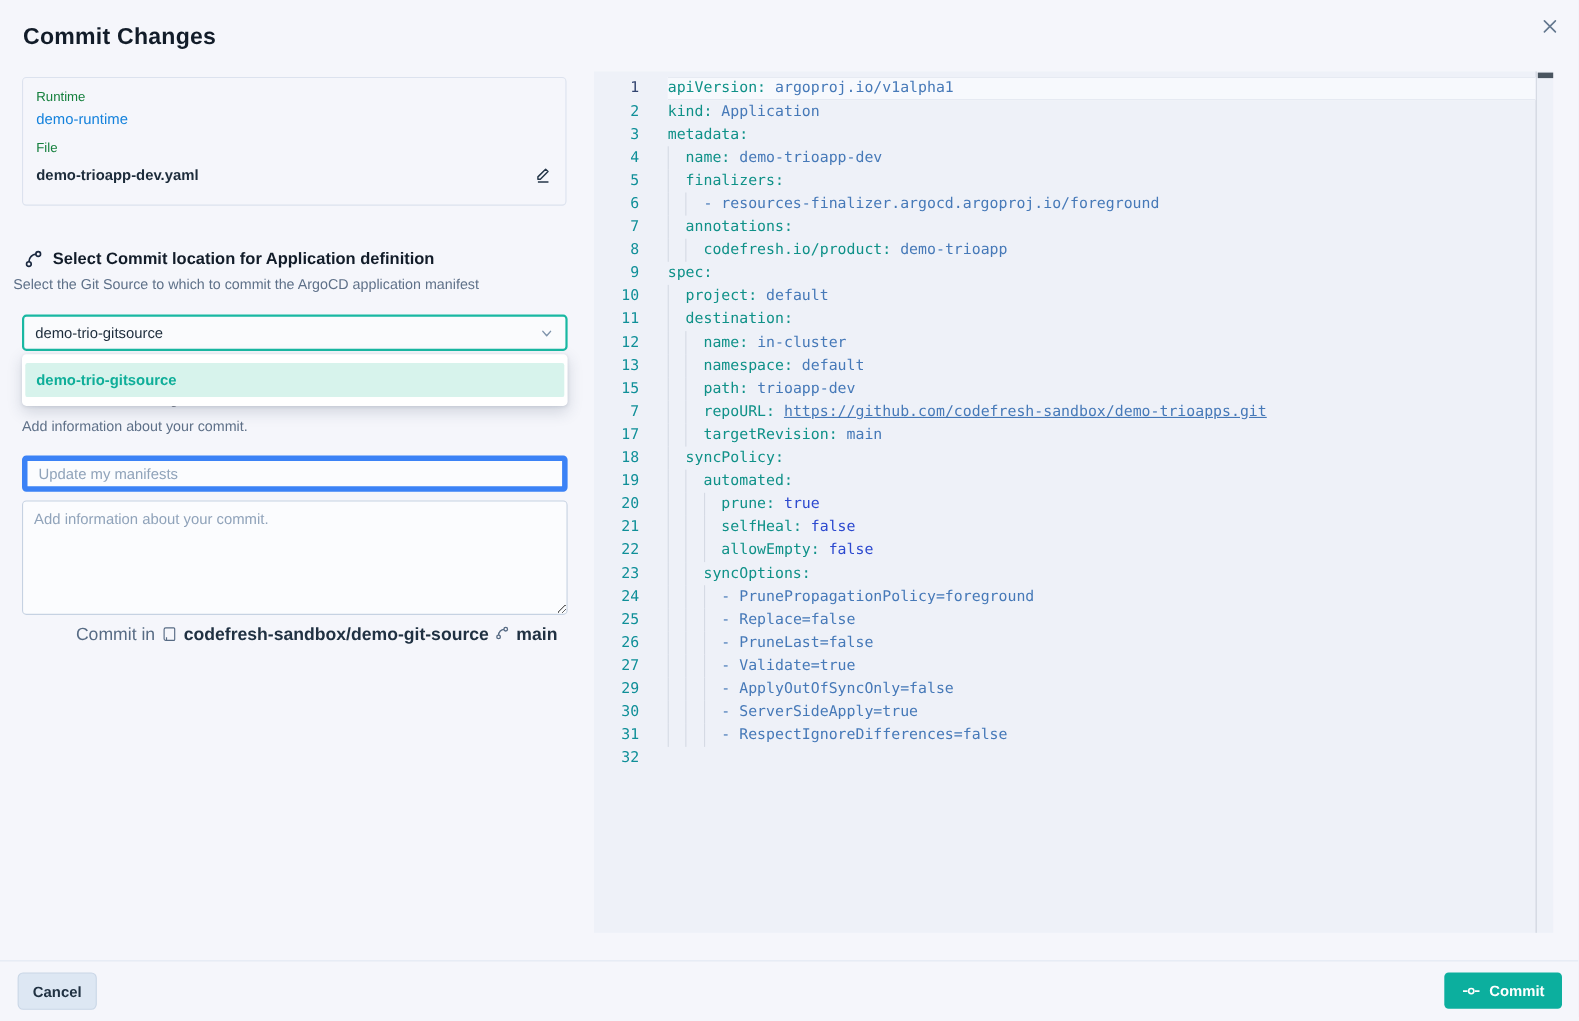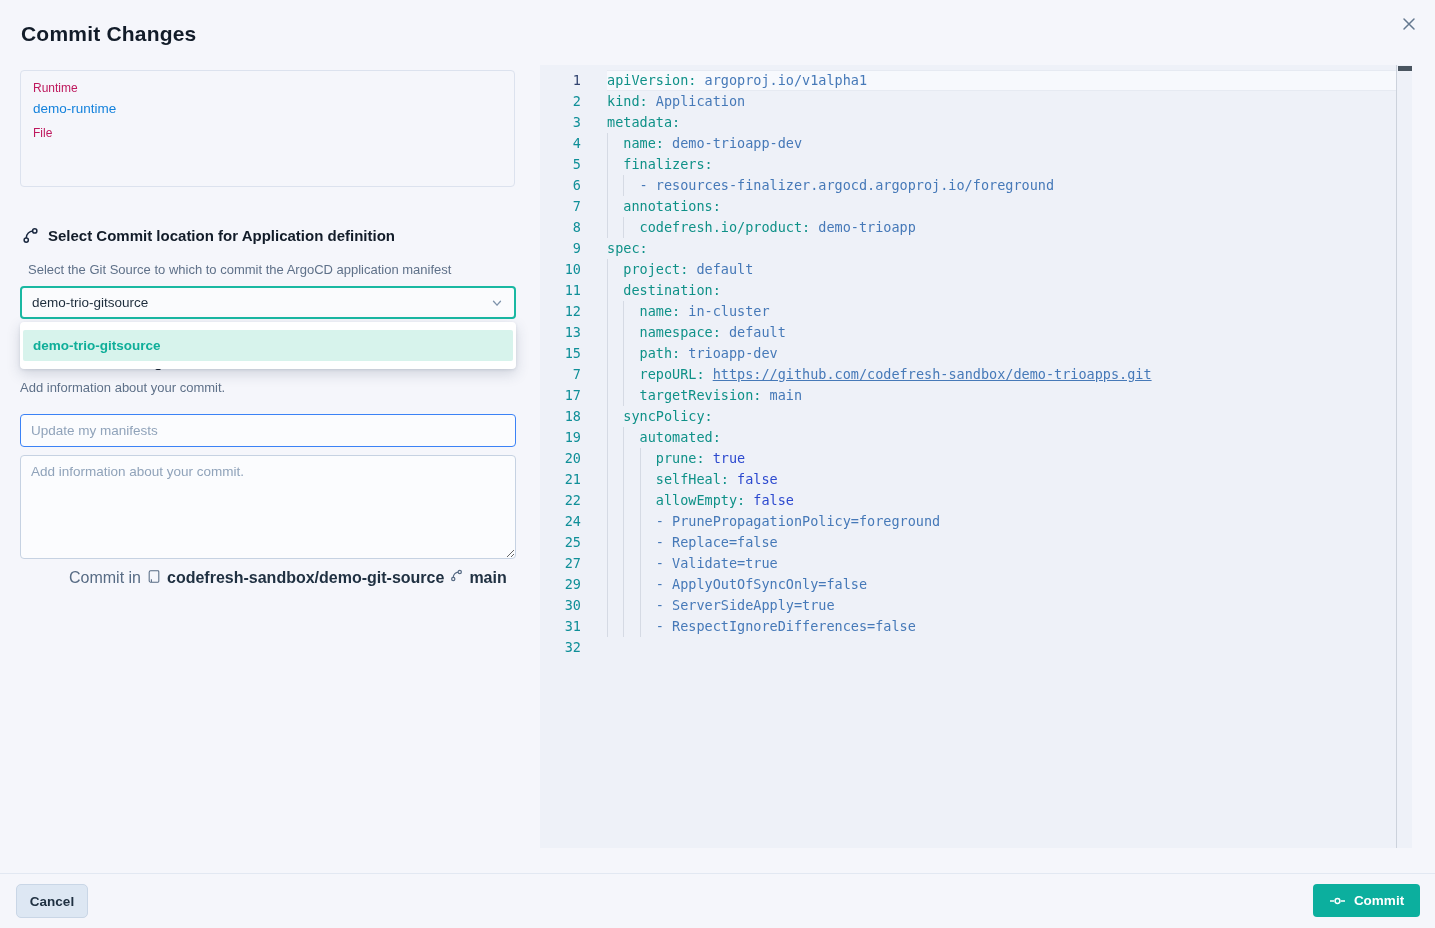--- a/index.html
+++ b/index.html
@@ -11,46 +11,46 @@
     position:relative;
   }
   .abs { position:absolute; }
 
   
   .modal-title { left:21px; top:22px; font-size:21px; font-weight:700; color:#121c29; letter-spacing:.2px; }
   .close-btn { left:1398px; top:13px; width:22px; height:22px; color:#64788f; cursor:pointer; display:flex; align-items:center; justify-content:center; background:none; border:none; }
 
   
   .runtime-card { left:20px; top:70px; width:495px; height:117px; border:1px solid #dce2ee; border-radius:4px; padding:10px 12px; }
-  .field-label { font-size:12px; color:#be185d; line-height:15px; }
+  .field-label { font-size:12px; color:#15803d; line-height:15px; }
   .runtime-link { font-size:13.5px; color:#1482dc; line-height:17px; margin-top:4px; cursor:pointer; display:inline-block; }
   .file-label { margin-top:9px; }
   .file-row { display:flex; align-items:center; justify-content:space-between; margin-top:8px; }
   .file-name { font-size:13.5px; font-weight:700; color:#1d2c3b; }
   .edit-btn { background:none; border:none; color:#243648; cursor:pointer; width:18px; height:18px; }
 
   .section-heading { left:22px; top:227px; display:flex; align-items:center; gap:9px; color:#121c29; }
   .section-heading .txt { font-size:15px; font-weight:700; }
   .section-heading svg { color:#1b2940; }
-  .section-desc { left:28px; top:251px; font-size:13px; color:#5f7189;margin-top:11px; }
+  .section-desc { left:12px; top:251px; font-size:13px; color:#5f7189; }
 
   .gitsource-select { left:20px; top:286px; width:496px; height:33px; border:2px solid #19b8a2; border-radius:4px;
     background:#fafbfd; display:flex; align-items:center; justify-content:space-between; padding:0 10px; cursor:pointer; }
   .gitsource-select .val { font-size:13.5px; color:#1d2c3b; }
   .gitsource-select svg { color:#7e93ab; }
 
   .dropdown-panel { left:20px; top:322px; width:496px; height:47px; background:#ffffff; border-radius:4px;
     box-shadow:0 5px 14px rgba(45,60,90,.18), 0 1px 3px rgba(45,60,90,.12); padding:8px 3px; z-index:10; }
   .dropdown-option { height:31px; background:#d7f3ec; border-radius:2px; display:flex; align-items:center; padding:0 10px;
     font-size:13.5px; font-weight:600; color:#0fae99; cursor:pointer; }
 
   .commit-msg-heading { left:48px; top:353px; font-size:15px; font-weight:700; color:#121c29; z-index:1; }
   .commit-msg-desc { left:20px; top:380px; font-size:13px; color:#5f7189; }
 
-  .msg-title-input { left:20px; top:414px; width:496px; height:33px; border:1px solid #3b82f6; border-radius:4px;
+  .msg-title-input { left:20px; top:414px; width:496px; height:33px; border:5px solid #3b82f6; border-radius:4px;
     background:#fbfcfe; padding:0 10px; font-size:13.5px; color:#1d2c3b; font-family:"Liberation Sans",sans-serif; }
   .msg-body-input { left:20px; top:455px; width:496px; height:104px; border:1px solid #c6d2e2; border-radius:4px;
     background:#fbfcfe; padding:8px 10px; font-size:13.5px; color:#1d2c3b; font-family:"Liberation Sans",sans-serif; resize:both; }
   .msg-title-input::placeholder, .msg-body-input::placeholder { color:#90a3ba; opacity:1; }
 
   .commit-in-row { left:21px; top:569px; display:flex; gap:6px; font-size:16px; color:#576b84;margin-left:48px; }
   .commit-in-row .strong { color:#203142; font-weight:700; }
   .commit-in-row svg { color:#576b84; }
 
   
@@ -85,20 +85,29 @@
 <button class="abs close-btn" aria-label="close">
   <svg width="16" height="16" viewBox="0 0 16 16">
       <path d="M3 3 L13 13 M13 3 L3 13" stroke="currentColor" stroke-width="1.5" stroke-linecap="round" fill="none"></path>
     </svg>
 </button>
 
 <div class="abs runtime-card">
   <div class="field-label">Runtime</div>
   <a class="runtime-link">demo-runtime</a>
   <div class="field-label file-label">File</div>
+  <div class="file-row">
+    <span class="file-name">demo-trioapp-dev.yaml</span>
+    <button class="edit-btn" aria-label="edit file">
+      <svg width="17" height="17" viewBox="0 0 17 17">
+          <path d="M4 10.8 L11 3.8 l2.2 2.2 L6.2 13 H4 z" fill="none" stroke="currentColor" stroke-width="1.3" stroke-linejoin="round"></path>
+          <line x1="4" y1="15.4" x2="13.6" y2="15.4" stroke="currentColor" stroke-width="1.3"></line>
+        </svg>
+    </button>
+  </div>
 </div>
 
 <div class="abs section-heading">
   <svg width="17" height="17" viewBox="0 0 16 16">
       <circle cx="4" cy="12.3" r="2" fill="none" stroke="currentColor" stroke-width="1.4"></circle>
       <circle cx="12" cy="3.7" r="2" fill="none" stroke="currentColor" stroke-width="1.4"></circle>
       <path d="M4 10.3 C4 6.6 7.2 4 10 3.8" fill="none" stroke="currentColor" stroke-width="1.4"></path>
     </svg>
   <span class="txt">Select Commit location for Application definition</span>
 </div>
@@ -216,26 +225,34 @@
       </div>
       <div class="code-row">
         <div class="ln">21</div>
         <div class="lc"><i class="guide" style="left: 0px;"></i><i class="guide" style="left: 16.26px;"></i><i class="guide" style="left: 32.52px;"></i><span class="tk-pl">      </span><span class="tk-key">selfHeal:</span><span class="tk-pl"> </span><span class="tk-bool">false</span></div>
       </div>
       <div class="code-row">
         <div class="ln">22</div>
         <div class="lc"><i class="guide" style="left: 0px;"></i><i class="guide" style="left: 16.26px;"></i><i class="guide" style="left: 32.52px;"></i><span class="tk-pl">      </span><span class="tk-key">allowEmpty:</span><span class="tk-pl"> </span><span class="tk-bool">false</span></div>
       </div>
       <div class="code-row">
+        <div class="ln">23</div>
+        <div class="lc"><i class="guide" style="left: 0px;"></i><i class="guide" style="left: 16.26px;"></i><span class="tk-pl">    </span><span class="tk-key">syncOptions:</span></div>
+      </div>
+      <div class="code-row">
         <div class="ln">24</div>
         <div class="lc"><i class="guide" style="left: 0px;"></i><i class="guide" style="left: 16.26px;"></i><i class="guide" style="left: 32.52px;"></i><span class="tk-pl">      </span><span class="tk-val">- PrunePropagationPolicy=foreground</span></div>
       </div>
       <div class="code-row">
         <div class="ln">25</div>
         <div class="lc"><i class="guide" style="left: 0px;"></i><i class="guide" style="left: 16.26px;"></i><i class="guide" style="left: 32.52px;"></i><span class="tk-pl">      </span><span class="tk-val">- Replace=false</span></div>
+      </div>
+      <div class="code-row">
+        <div class="ln">26</div>
+        <div class="lc"><i class="guide" style="left: 0px;"></i><i class="guide" style="left: 16.26px;"></i><i class="guide" style="left: 32.52px;"></i><span class="tk-pl">      </span><span class="tk-val">- PruneLast=false</span></div>
       </div>
       <div class="code-row">
         <div class="ln">27</div>
         <div class="lc"><i class="guide" style="left: 0px;"></i><i class="guide" style="left: 16.26px;"></i><i class="guide" style="left: 32.52px;"></i><span class="tk-pl">      </span><span class="tk-val">- Validate=true</span></div>
       </div>
       <div class="code-row">
         <div class="ln">29</div>
         <div class="lc"><i class="guide" style="left: 0px;"></i><i class="guide" style="left: 16.26px;"></i><i class="guide" style="left: 32.52px;"></i><span class="tk-pl">      </span><span class="tk-val">- ApplyOutOfSyncOnly=false</span></div>
       </div>
       <div class="code-row">

